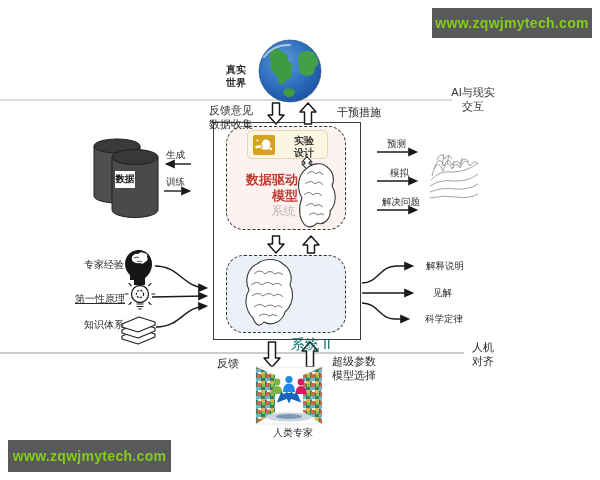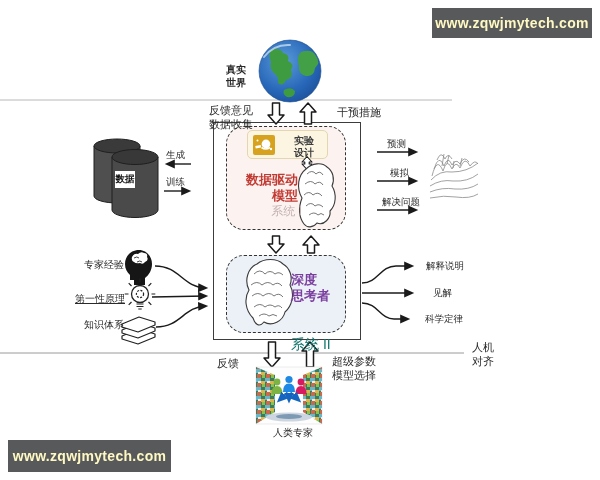--- a/index.html
+++ b/index.html
@@ -10,21 +10,21 @@
   .layer-text{position:absolute;inset:0;z-index:3;}
   .layer-banner{position:absolute;inset:0;z-index:4;}
   .lbl{position:absolute;color:#2a2a2a;white-space:pre-line;line-height:1.3;}
   .s9{font-size:11px;}
   .s95{font-size:9.5px;}
   .s10{font-size:10px;}
   .s11{font-size:11px;}
   .bold{font-weight:bold;}
   .ctr{text-align:center;}
   .rgt{text-align:right;}
-  .banner{position:absolute;background:#58595b;color:#fef9c3;font-weight:bold;
+  .banner{position:absolute;background:#58595b;color:#84cc16;font-weight:bold;
           font-size:14px;letter-spacing:.3px;display:flex;align-items:center;justify-content:center;text-align:center;}
   .outer-box{position:absolute;left:213px;top:122px;width:148px;height:218px;
              border:1.6px solid #3c3c3c;background:#fff;box-sizing:border-box;}
   .sys-box{position:absolute;border:1.6px dashed #333;border-radius:18px;box-sizing:border-box;}
   .sys1{left:226px;top:126px;width:120px;height:104px;background:#fcf3f1;}
   .sys2{left:226px;top:255px;width:120px;height:78px;background:#ecf1f7;}
   .exp-box{position:absolute;left:247px;top:130px;width:81px;height:29px;background:#fbf5e2;
            border:1px solid #e2d7ae;border-radius:5px;box-sizing:border-box;}
   .exp-gold{position:absolute;left:5px;top:4px;width:22px;height:20px;background:#d7a21e;border-radius:2px;}
   .data-chip{position:absolute;left:115px;top:171px;width:20px;height:17px;background:#fff;
@@ -194,33 +194,33 @@
         <path d="M289,393 v7" marker-end="url(#ahb)"></path>
         <path d="M287.5,392.5 l-8,7.5" marker-end="url(#ahb)"></path>
         <path d="M290.5,392.5 l8,7.5" marker-end="url(#ahb)"></path>
       </g>
     </g>
   </svg>
 
   <div class="layer-text">
     <div class="lbl s10 bold ctr" style="left:222px;top:63px;width:28px;">真实
 世界</div>
+    <div class="lbl s11 ctr" style="left:448px;top:85px;width:50px;color:#333;">AI与现实
+交互</div>
     <div class="lbl s9" style="left:209px;top:103px;">反馈意见
 数据收集</div>
     <div class="lbl s9" style="left:337px;top:105px;">干预措施</div>
     <div class="lbl s95" style="left:166px;top:149px;">生成</div>
     <div class="lbl s95" style="left:166px;top:176px;">训练</div>
     <div class="data-chip">数据</div>
     <div class="lbl s10 bold" style="left:294px;top:135px;color:#3f3f3f;line-height:1.2;">实验
 设计</div>
     <div class="lbl sys1-title rgt" style="left:228px;top:172px;width:70px;">数据驱动
 模型</div>
     <div class="lbl sys1-sub rgt" style="left:228px;top:204px;width:74px;">系统 I</div>
-    <div class="lbl sys2-title" style="left:291px;top:272px;">深度
-思考者</div>
     <div class="lbl sys2-sub" style="left:291px;top:305px;">系统 II</div>
     <div class="lbl s10" style="left:84px;top:258px;">专家经验</div>
     <div class="lbl s10" style="left:75px;top:292px;text-decoration:underline;">第一性原理</div>
     <div class="lbl s10" style="left:84px;top:318px;">知识体系</div>
     <div class="lbl s95" style="left:387px;top:138px;">预测</div>
     <div class="lbl s95" style="left:390px;top:167px;">模拟</div>
     <div class="lbl s95" style="left:382px;top:196px;">解决问题</div>
     <div class="lbl s95" style="left:426px;top:260px;">解释说明</div>
     <div class="lbl s95" style="left:433px;top:287px;">见解</div>
     <div class="lbl s95" style="left:425px;top:313px;">科学定律</div>

